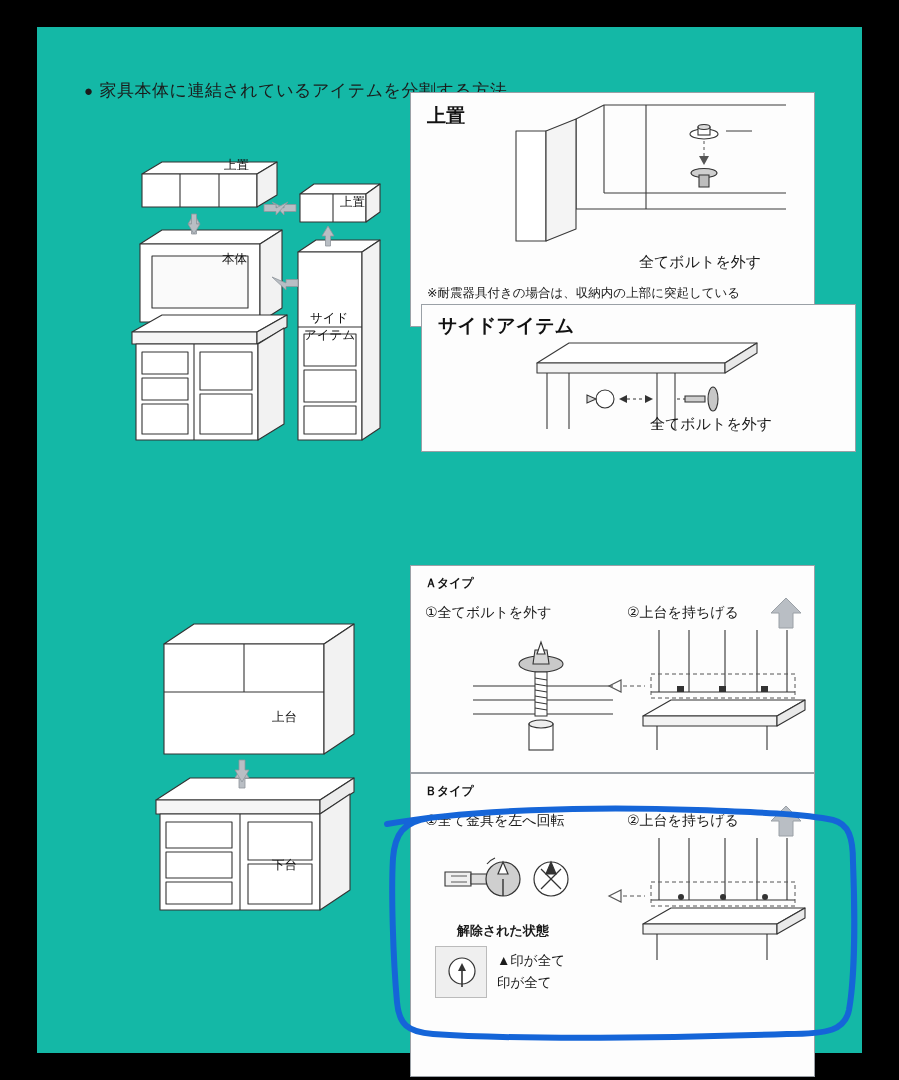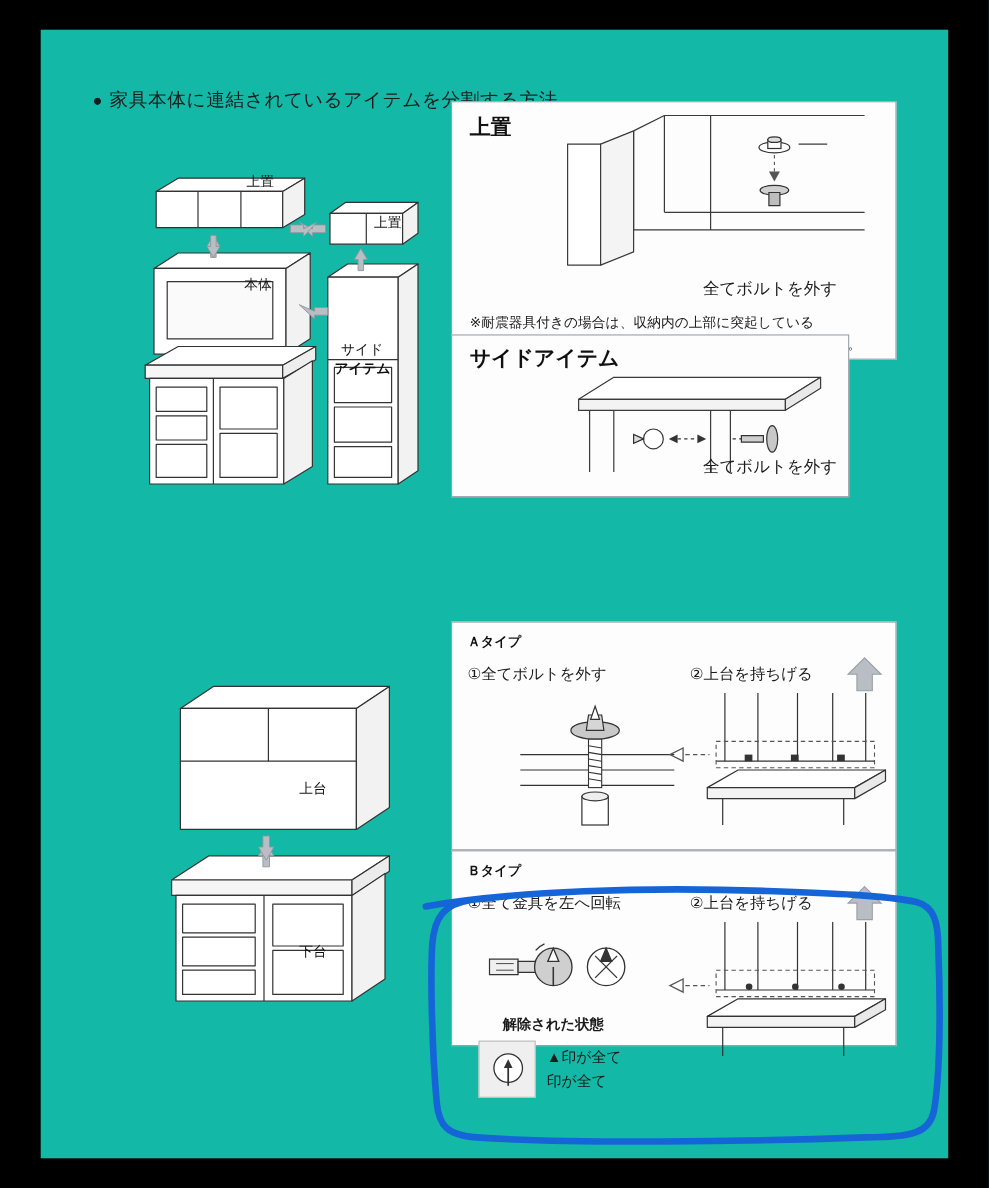--- a/index.html
+++ b/index.html
@@ -110,21 +110,21 @@
       </g>
       <g fill="#b9bec4" stroke="#8f969c" stroke-width="0.8">
         <path d="M150 155 L164 161 L164 157.5 L176 157.5 L176 164.5 L164 164.5 L164 168 Z"></path>
       </g>
     </svg>
   </div>
   <div class="lbl" style="left:187px;top:130px;">上置</div>
   <div class="lbl" style="left:303px;top:167px;">上置</div>
   <div class="lbl" style="left:185px;top:224px;">本体</div>
   <div class="lbl" style="left:273px;top:283px;">サイド</div>
-  <div class="lbl" style="left:267px;top:300px;font-weight:bold;">アイテム</div>
+  <div class="lbl" style="left:267px;top:300px;">アイテム</div>
 
   <div class="panel" style="left:373px;top:65px;width:405px;height:235px;">
     <div class="panel-title" style="left:16px;top:10px;font-size:19px;">上置</div>
 
     <div class="la" style="left:75px;top:8px;">
       <svg width="320" height="150" viewBox="0 0 320 150">
         <g fill="none" stroke="#3a3a3a" stroke-width="1.1" stroke-linejoin="round">
           <path d="M90 18 L118 4 L300 4"></path>
           <path d="M90 18 L90 108 L300 108"></path>
           <line x1="118" y1="4" x2="118" y2="92"></line>
@@ -151,21 +151,21 @@
         </g>
       </svg>
     </div>
 
     <div class="cap" style="left:228px;top:160px;font-size:15px;">全てボルトを外す</div>
 
     <div class="note" style="left:16px;top:191px;">※耐震器具付きの場合は、収納内の上部に突起している</div>
     <div class="note" style="left:16px;top:211px;">アジャスターボルトを回し下げた後に上置を下してください。</div>
   </div>
 
-  <div class="panel" style="left:373px;top:277px;width:362px;height:148px;">
+  <div class="panel" style="left:384px;top:277px;width:435px;height:148px;">
     <div class="panel-title" style="left:16px;top:8px;font-size:19px;">サイドアイテム</div>
 
     <div class="la" style="left:85px;top:28px;">
       <svg width="300" height="100" viewBox="0 0 300 100">
         <g fill="none" stroke="#3a3a3a" stroke-width="1.1" stroke-linejoin="round">
           <path d="M30 30 L62 10 L250 10 L218 30 Z" fill="#fff"></path>
           <path d="M30 30 L30 40 L218 40 L218 30 Z" fill="#f3f3f3"></path>
           <path d="M218 30 L250 10 L250 20 L218 40 Z" fill="#e9e9e9"></path>
           <path d="M40 40 L40 96"></path>
           <path d="M62 40 L62 96"></path>
@@ -297,21 +297,21 @@
     </div>
 
     <div class="la" style="left:196px;top:110px;">
       <svg width="40" height="20" viewBox="0 0 40 20">
         <polygon points="2,10 14,4 14,16" fill="none" stroke="#555" stroke-width="1.2"></polygon>
         <line x1="16" y1="10" x2="38" y2="10" stroke="#555" stroke-width="1" stroke-dasharray="4 3"></line>
       </svg>
     </div>
   </div>
 
-  <div class="panel" style="left:373px;top:746px;width:405px;height:178px;">
+  <div class="panel" style="left:373px;top:746px;width:405px;height:304px;">
     <div class="panel-title" style="left:14px;top:9px;">Ｂタイプ</div>
     <div class="cap" style="left:14px;top:38px;">①全て金具を左へ回転</div>
     <div class="cap" style="left:216px;top:38px;">②上台を持ちげる</div>
 
     <div class="la" style="left:358px;top:30px;">
       <svg width="34" height="34" viewBox="0 0 34 34">
         <polygon points="17,2 32,17 24,17 24,32 10,32 10,17 2,17" fill="#b9bec4" stroke="#9aa0a6" stroke-width="1"></polygon>
       </svg>
     </div>
 

